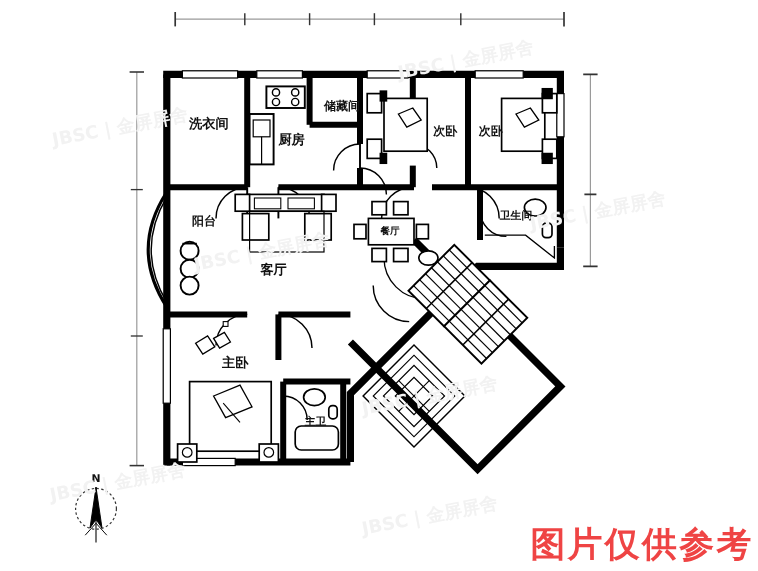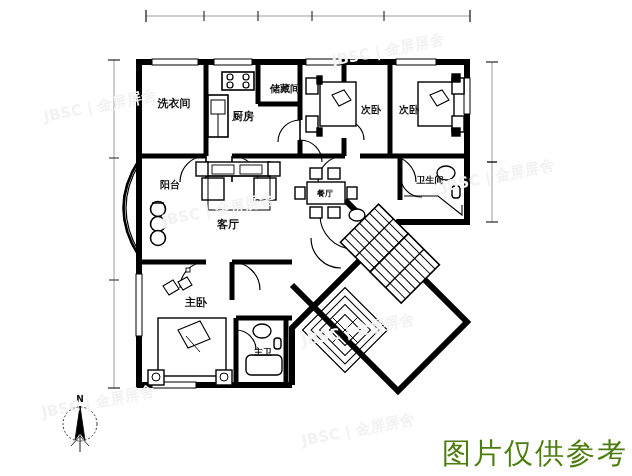--- a/index.html
+++ b/index.html
@@ -2,23 +2,23 @@
 <html><head>
 <meta charset="utf-8">
 <style>
   html,body{margin:0;padding:0;background:#ffffff;}
   body{width:632px;height:476px;overflow:hidden;
        font-family:"DejaVu Sans","Liberation Sans",sans-serif;}
   #stage{position:relative;width:632px;height:476px;background:#fff;}
   #plan{position:absolute;left:0;top:0;}
   .rlabel{font-family:"DejaVu Sans","Liberation Sans",sans-serif;
           font-weight:bold;fill:#111;text-anchor:middle;dominant-baseline:middle;}
-  .wm-red{position:absolute;right:4px;bottom:2px;color:#4d7c0f;
+  .wm-red{position:absolute;right:4px;bottom:2px;color:#ef4444;
           font-family:"DejaVu Serif","Liberation Serif",serif;
-          font-size:29px;font-weight:normal;letter-spacing:2px;
+          font-size:29px;font-weight:bold;letter-spacing:2px;
           white-space:nowrap;}
   .wm-faint{position:absolute;color:#f2f2f2;font-weight:bold;
             font-size:15px;white-space:nowrap;
             transform:rotate(-11deg);transform-origin:left top;
             font-family:"DejaVu Sans","Liberation Sans",sans-serif;
             pointer-events:none;}
   .ncap{font-size:9px;font-weight:bold;fill:#111;text-anchor:middle;}
 </style>
 </head>
 <body>

